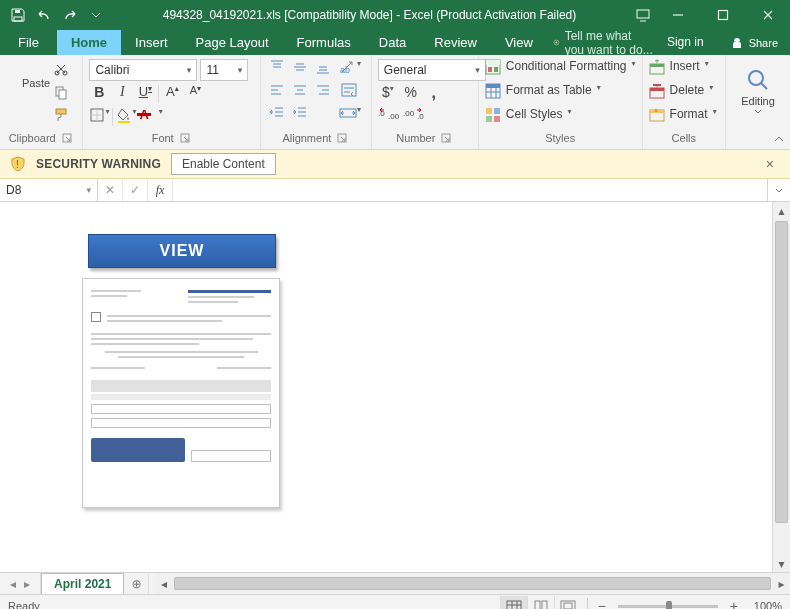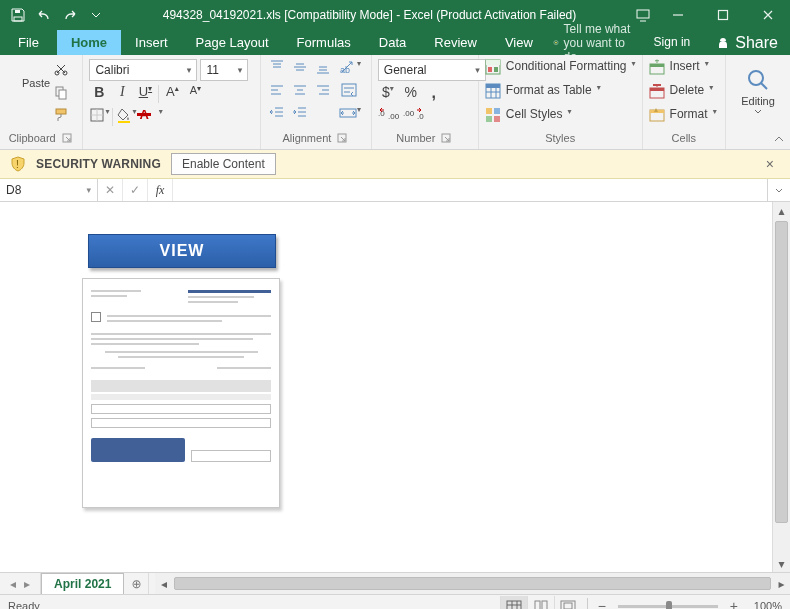--- a/index.html
+++ b/index.html
@@ -15,21 +15,21 @@
 .winctl svg{opacity:.9}
 
 
 .tabrow{height:25px;background:#217346;display:flex;align-items:flex-end;color:#fff;font-size:13px}
 .tab{padding:0 14px;height:25px;line-height:25px;cursor:pointer}
 .tab.file{background:#217346;padding:0 18px}
 .tab.active{background:#7dd3fc;color:#217346;font-weight:700}
 .tell{flex:1;display:flex;align-items:center;height:25px;gap:4px;padding-left:6px;color:#d7e8df;font-size:12px}
 .tell svg{width:14px;height:14px}
 .signin{padding:0 14px;height:25px;line-height:25px;font-size:12px}
-.share{display:flex;align-items:center;gap:5px;padding:0 12px;height:25px;font-size:16px}
+.share{display:flex;align-items:center;gap:5px;padding:0 12px;height:25px;font-size:11px}
 
 
 .ribbon{height:94px;background:#f3f3f3;border-bottom:1px solid #d4d4d4;display:flex;font-size:12px;color:#444;position:relative}
 .ribbon>.grp{border-right:1px solid #e1e1e1;display:flex;flex-direction:column;justify-content:space-between}
 .grp-body{flex:1;display:flex;align-items:flex-start;padding:4px 6px 0}
 .grp-label{height:18px;display:flex;align-items:center;justify-content:center;font-size:11px;color:#6a6a6a;gap:4px;padding:0 4px 2px}
 .grp-label .dl{width:14px;height:14px;display:flex;align-items:center;justify-content:center}
 
 
 .paste{display:flex;flex-direction:row;align-items:flex-end;gap:16px;width:38px;text-align:center}
@@ -281,20 +281,29 @@
             </span>
         <span class="btn">
               <span style="font-size:13px;font-weight:bold;color:#c00000">A</span>
               <svg width="14" height="4" style="position:relative;top:6px;left:-12px">
                 <rect width="14" height="3" fill="#c00000"></rect>
               </svg>
               <span style="font-size:8px;color:#666;margin-left:-4px">▾</span>
             </span>
       </div>
     </div>
+    <div class="grp-label">
+          <span>Font</span>
+          <span class="dl">
+            <svg width="10" height="10">
+              <rect x="1" y="1" width="8" height="8" fill="none" stroke="#9a9a9a"></rect>
+              <path d="M4 4l4 4m0-3v3h-3" stroke="#9a9a9a" fill="none"></path>
+            </svg>
+          </span>
+        </div>
   </div>
 
   <div class="grp" style="width:112px">
     <div class="grp-body">
       <div class="alcol">
         <div class="row">
           <span class="btn">
                 <svg width="16" height="16">
                   <path d="M2 2h12M4 5h8M4 8h8" stroke="#5b8bbf"></path>
                 </svg>

